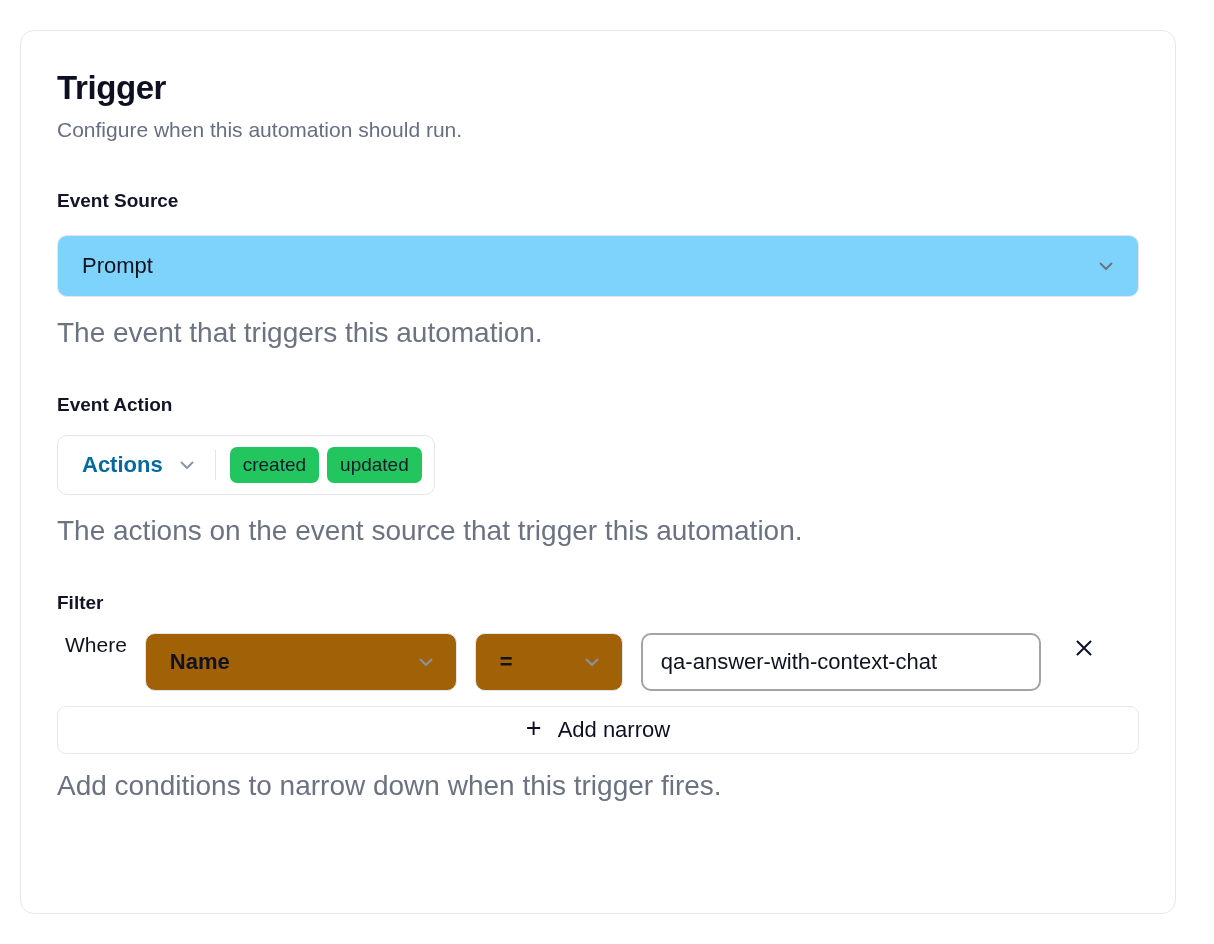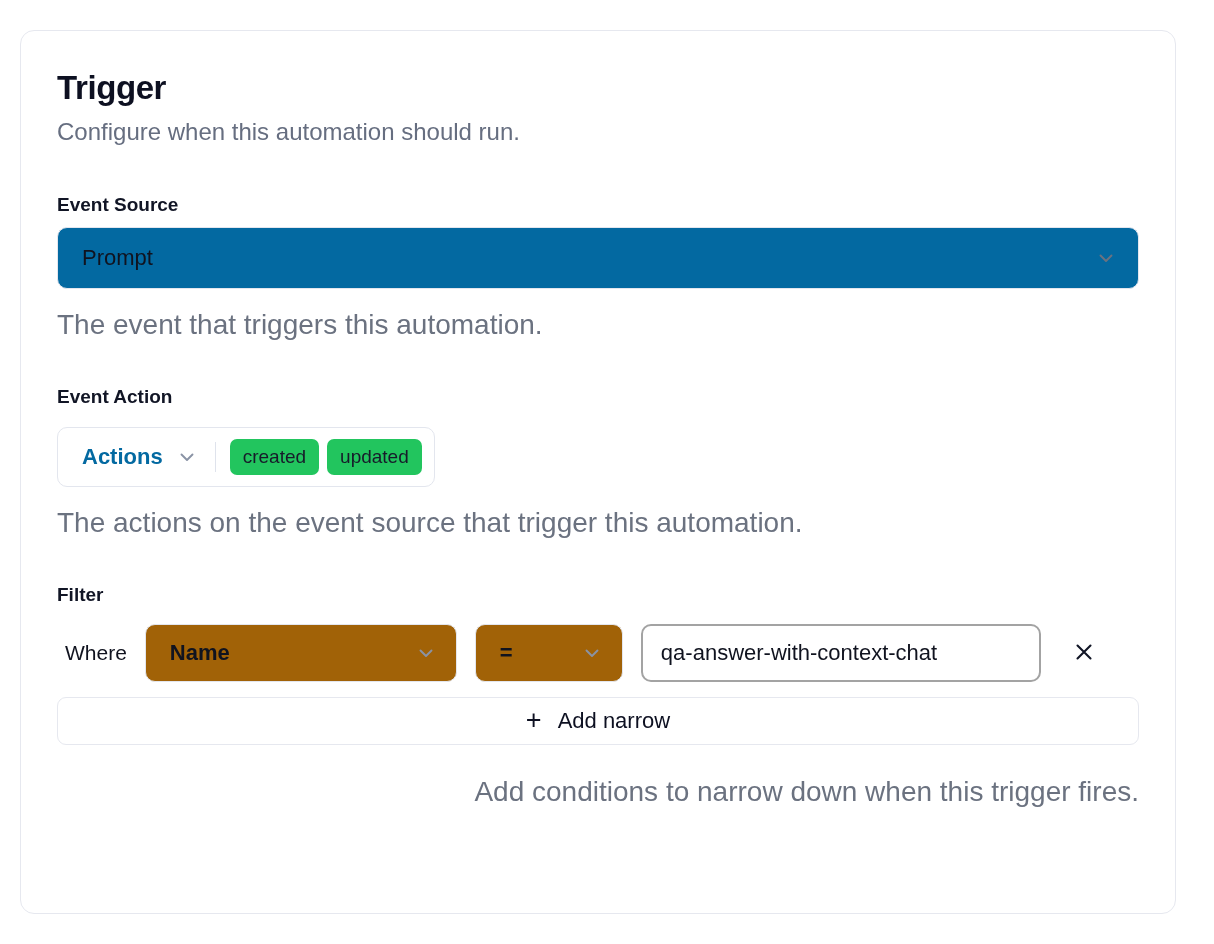--- a/index.html
+++ b/index.html
@@ -31,21 +31,21 @@
   .card-title {
     font-size: 33px;
     font-weight: 700;
     color: #0d1021;
     letter-spacing: -0.4px;
     margin: 0 0 10px 0;
     line-height: 1.15;
   }
 
   .card-subtitle {
-    font-size: 24px;
+    font-size: 21px;
     font-weight: 400;
     color: #666e80;
     margin: 0;
     line-height: 1.25;
   }
 
   .field-label {
     font-size: 19px;
     font-weight: 700;
     color: #111525;
@@ -58,26 +58,26 @@
     font-weight: 400;
     color: #6b7280;
     margin: 0;
     line-height: 1.25;
   }
 
   
   .section-event-source { margin-top: 47px; }
 
   .select-box {
-    margin-top: 10px;
+    margin-top: 22px;
     height: 62px;
     width: 100%;
     border: 1px solid #e3e6ee;
     border-radius: 10px;
-    background: #0369a1;
+    background: #7dd3fc;
     display: flex;
     align-items: center;
     justify-content: space-between;
     padding: 0 22px 0 24px;
     cursor: pointer;
   }
   .select-value {
     font-size: 22px;
     color: #10131f;
     font-weight: 400;
@@ -135,21 +135,21 @@
     line-height: 1;
     white-space: nowrap;
   }
 
   
   .section-filter { margin-top: 44px; }
 
   .filter-row {
     margin-top: 18px;
     display: flex;
-    align-items: center;
+    align-items: flex-start;
     gap: 18px;
   }
   .where-label {
     font-size: 21px;
     color: #10131f;
     padding-left: 8px;
     white-space: nowrap;
   }
   .filter-select {
     height: 58px;
@@ -214,21 +214,21 @@
     line-height: 1;
     font-weight: 400;
     position: relative;
     top: -1px;
   }
   .add-filter-btn .add-label {
     font-size: 22px;
     color: #0d1021;
   }
 
-  .filter-help { margin-top: 29px; text-align: right; }
+  .filter-help { margin-top: 14px; }
 </style>
 </head>
 <body>
 
 <div class="card">
 
   <h1 class="card-title">Trigger</h1>
   <p class="card-subtitle">Configure when this automation should run.</p>
 
   <div class="section-event-source">

